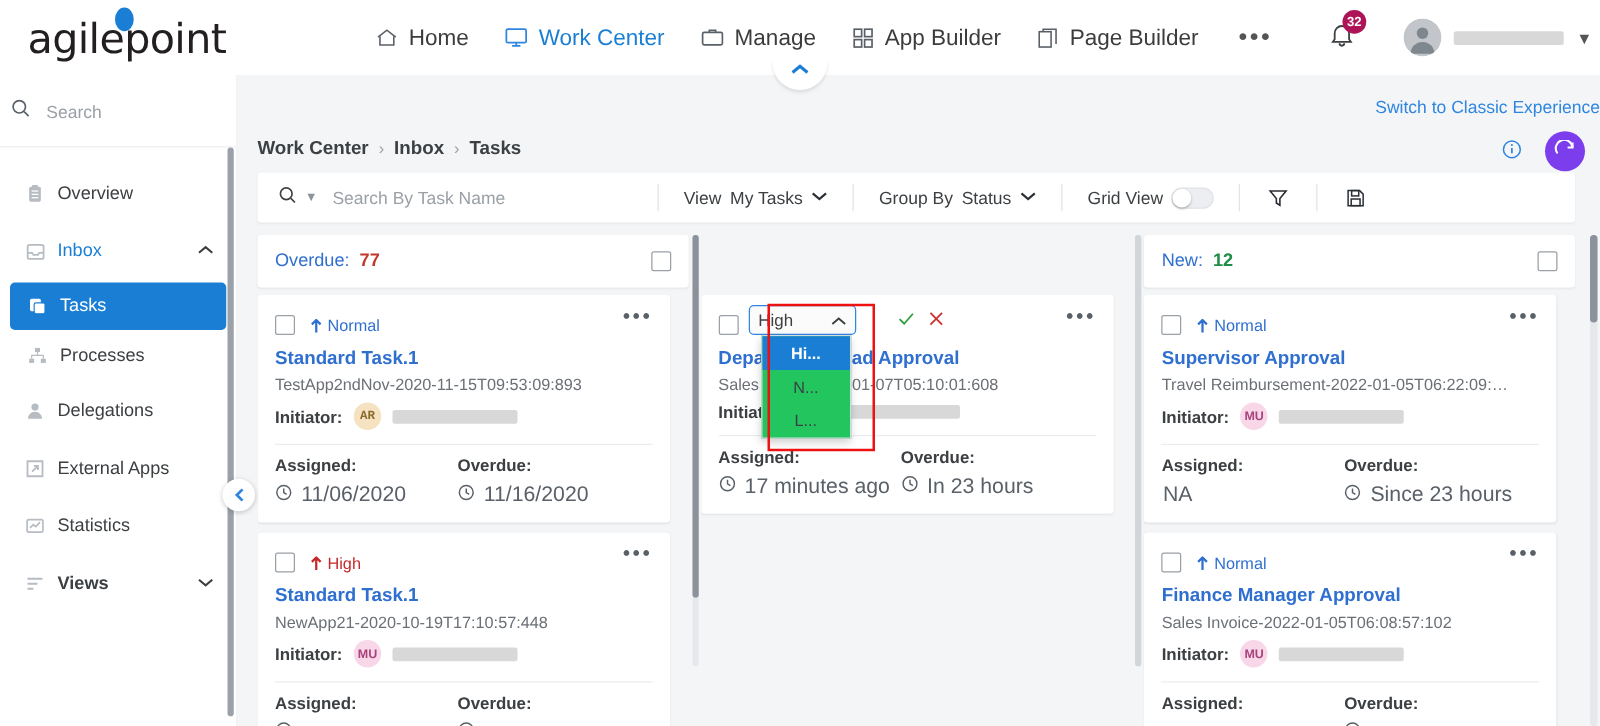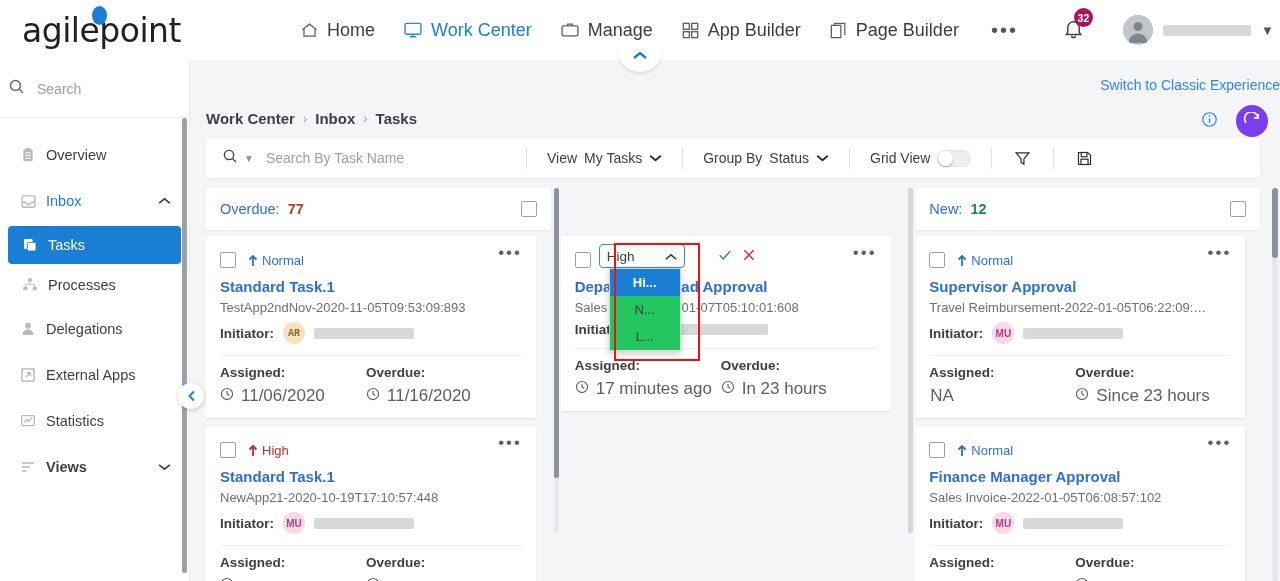--- a/index.html
+++ b/index.html
@@ -524,21 +524,21 @@
                 <div class="cbox"></div>
                 <div class="prio normal">
                   <svg width="10" height="12" viewBox="0 0 10 12" fill="none" stroke="#2f6fd0" stroke-width="1.8">
                       <path d="M5 11V1M1.5 4.5L5 1l3.5 3.5"></path>
                     </svg>
                   <span>Normal</span>
                 </div>
                 <div class="card-dots">•••</div>
               </div>
               <div class="card-title">Standard Task.1</div>
-              <div class="card-sub">TestApp2ndNov-2020-11-05T09:53:09:893</div>
+              <div class="card-sub">TestApp2ndNov-2020-11-15T09:53:09:893</div>
               <div class="card-init">
                 <span class="init-label">Initiator:</span>
                 <span class="init-av ar">AR</span>
                 <span class="redact" style="width:100px"></span>
               </div>
               <div class="card-hr"></div>
               <div class="card-foot">
                 <div class="foot-col">
                   <div class="foot-label">Assigned:</div>
                   <div class="foot-val">

